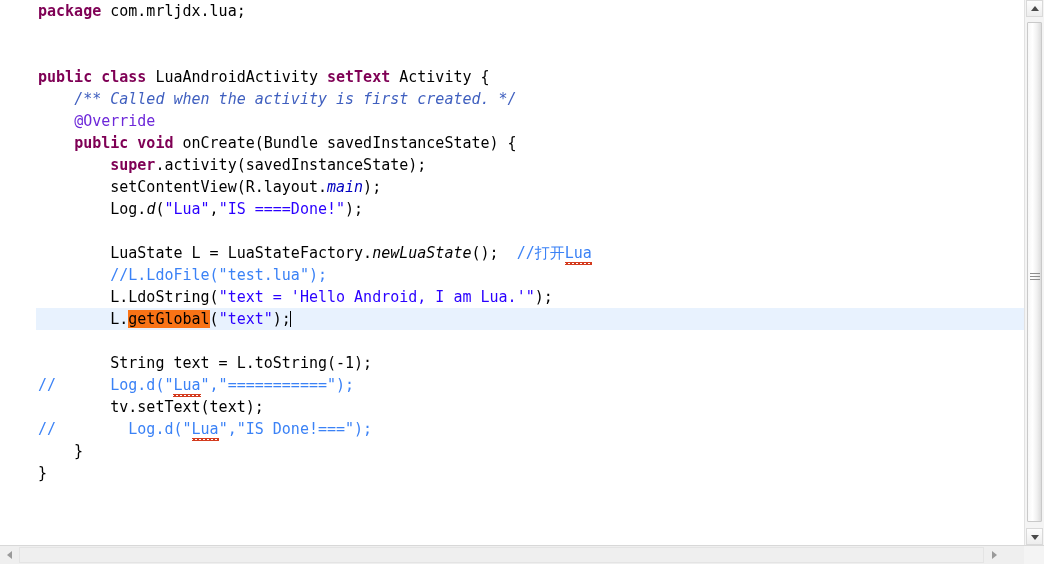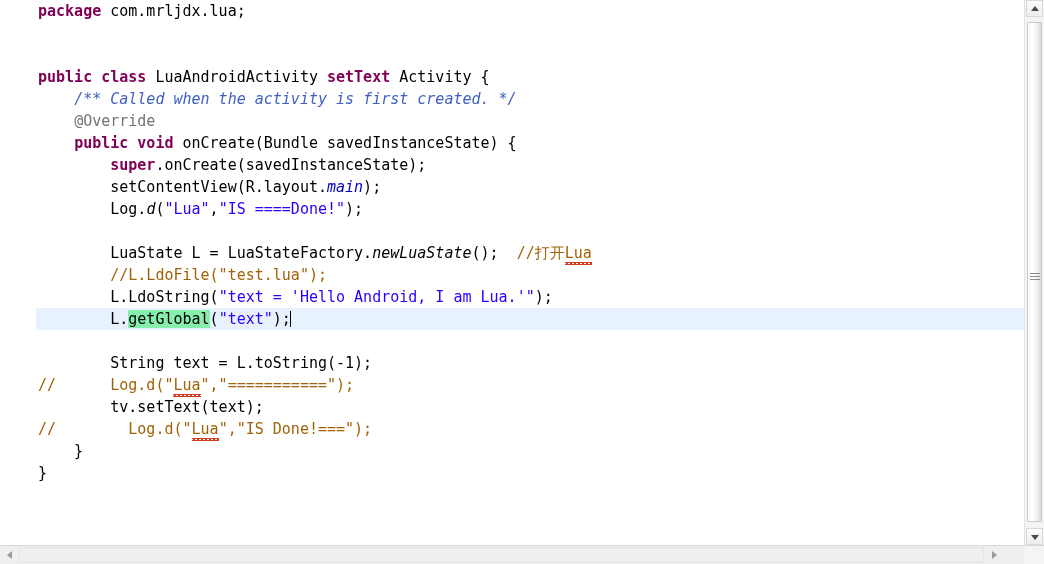--- a/index.html
+++ b/index.html
@@ -47,23 +47,23 @@
     box-sizing: border-box;
   }
   .code-line.current {
     background: #e8f2fe;
     width: 1024px;
   }
 
   
   .kw      { color: #7f0055; font-weight: bold; }
   .str     { color: #2a00ff; }
-  .cmt     { color: #a16207; }
+  .cmt     { color: #3b82f6; }
   .jdoc    { color: #3f5fbf; font-style: italic; }
-  .anno    { color: #737373; }
+  .anno    { color: #6d28d9; }
   .fieldi  { color: #0000c0; font-style: italic; }
   .methi   { color: #000000; font-style: italic; }
   .plain   { color: #000000; }
 
   
   .squig {
     position: relative;
     display: inline-block;
   }
   .squig::after {
@@ -75,21 +75,21 @@
     height: 3px;
     background-image:
       linear-gradient(45deg, transparent 40%, #d43b1e 40%, #d43b1e 60%, transparent 60%),
       linear-gradient(-45deg, transparent 40%, #d43b1e 40%, #d43b1e 60%, transparent 60%);
     background-size: 4px 3px;
     background-repeat: repeat-x;
   }
 
   
   .occ {
-    background: #86efac;
+    background: #f97316;
   }
 
   
   .boxglyph {
     display: inline-block;
     width: 9px;
     height: 13px;
     border: 1px dotted #9a9a9a;
     vertical-align: -2px;
     box-sizing: border-box;
@@ -237,21 +237,21 @@
 <div id="editor-window">
 
   <div id="code-area">
       <div class="code-line"><span class="kw">package</span><span class="plain"> com.mrljdx.lua;</span></div>
       <div class="code-line">&nbsp;</div>
       <div class="code-line">&nbsp;</div>
       <div class="code-line"><span class="kw">public</span><span class="plain"> </span><span class="kw">class</span><span class="plain"> LuaAndroidActivity </span><span class="kw">setText</span><span class="plain"> Activity {</span></div>
       <div class="code-line"><span class="plain">    </span><span class="jdoc">/** Called when the activity is first created. */</span></div>
       <div class="code-line"><span class="plain">    </span><span class="anno">@Override</span></div>
       <div class="code-line"><span class="plain">    </span><span class="kw">public</span><span class="plain"> </span><span class="kw">void</span><span class="plain"> onCreate(Bundle savedInstanceState) {</span></div>
-      <div class="code-line"><span class="plain">        </span><span class="kw">super</span><span class="plain">.onCreate(savedInstanceState);</span></div>
+      <div class="code-line"><span class="plain">        </span><span class="kw">super</span><span class="plain">.activity(savedInstanceState);</span></div>
       <div class="code-line"><span class="plain">        setContentView(R.layout.</span><span class="fieldi">main</span><span class="plain">);</span></div>
       <div class="code-line"><span class="plain">        Log.</span><span class="methi">d</span><span class="plain">(</span><span class="str">"Lua"</span><span class="plain">,</span><span class="str">"IS ====Done!"</span><span class="plain">);</span></div>
       <div class="code-line">&nbsp;</div>
       <div class="code-line"><span class="plain">        LuaState L = LuaStateFactory.</span><span class="methi">newLuaState</span><span class="plain">();  </span><span class="cmt">//打开</span><span class="cmt squig">Lua</span></div>
       <div class="code-line"><span class="plain">        </span><span class="cmt">//L.LdoFile("test.lua");</span></div>
       <div class="code-line"><span class="plain">        L.LdoString(</span><span class="str">"text = 'Hello Android, I am Lua.'"</span><span class="plain">);</span></div>
       <div class="code-line current"><span class="plain">        L.</span><span class="occ">getGlobal</span><span class="plain">(</span><span class="str">"text"</span><span class="plain">);</span><span class="caret"></span></div>
       <div class="code-line">&nbsp;</div>
       <div class="code-line"><span class="plain">        String text = L.toString(-1);</span></div>
       <div class="code-line"><span class="cmt">//      Log.d("</span><span class="cmt squig">Lua</span><span class="cmt">","===========");</span></div>

